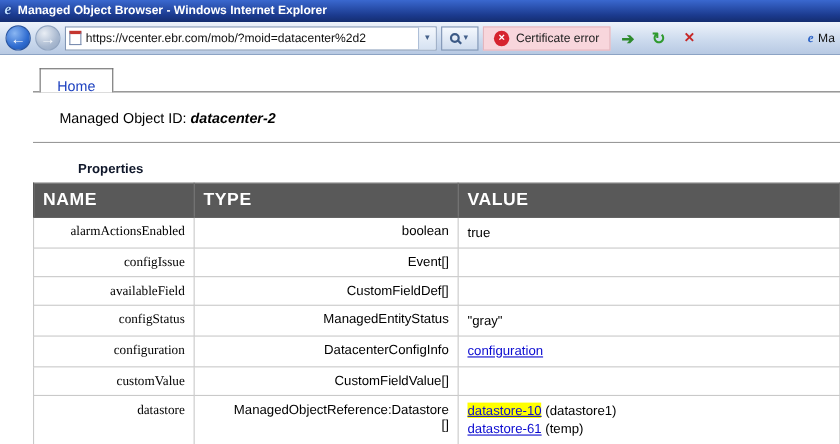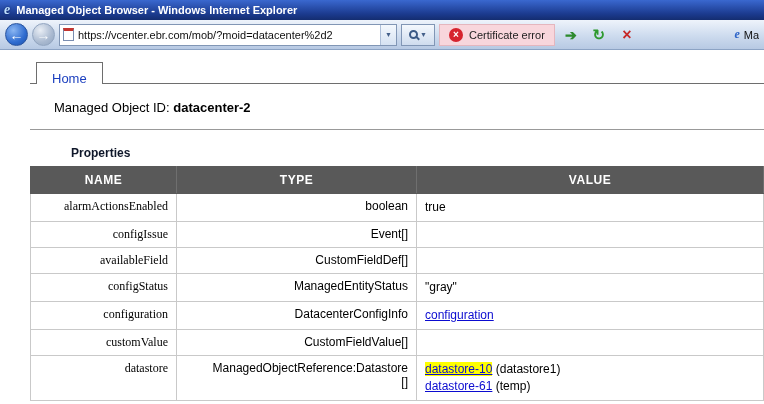--- a/index.html
+++ b/index.html
@@ -57,27 +57,27 @@
   .content { padding-top:12px; }
   .tabrow { margin-left:30px; height:21px; position:relative; z-index:2; }
   .tab-home { display:inline-block; border:1px solid #6e6e6e; border-bottom:none;
     padding:8px 15px 2px; font-size:13px; color:#1b3fbf; background:#fff;
     margin-left:6px; height:22px; cursor:pointer; }
   .header-box { border-top:1px solid #6e6e6e; border-bottom:1px solid #999;
     margin-left:30px; padding:10px 0 14px 10px; position:relative; z-index:1; }
   .h1 { font-size:16px; color:#000; }
   .h1 b { font-weight:bold; }
   .h2 { font-size:13px; margin-left:14px; margin-top:6px; }
-  .h2 b { font-weight:bold; }
+  .h2 b { font-weight:bold;font-style:italic; }
 
   .props-label { margin:16px 0 6px 30px; font-weight:bold; font-size:12px; color:#0f172a;padding-left:41px; }
 
   table.props { border-collapse:collapse; width:734px; margin-left:30px; font-size:12px; }
-  table.props th { background:#595959; color:#fff; font-size:12px; font-weight:bold;
-    text-align:center; padding:6px 8px; letter-spacing:0.5px; border:1px solid #595959;
+  table.props th { background:#595959; color:#fff; font-size:16px; font-weight:bold;
+    text-align:left; padding:6px 8px; letter-spacing:0.5px; border:1px solid #595959;
     border-right:1px solid #6f6f6f; }
   table.props td { border:1px solid #c9c9c9; padding:5px 8px; vertical-align:top; background:#fff; }
   td.col-name { text-align:right; width:146px; color:#000;font-family:Liberation Serif, serif; }
   td.col-type { text-align:right; width:240px; white-space:pre-line; color:#000; }
   td.col-value { text-align:left; }
   td.col-value div { line-height:17px; }
   a.val-link { color:#0b0bd0; text-decoration:underline; cursor:pointer; }
   .hl { background:#ffff00; }
 </style>
 </head>

